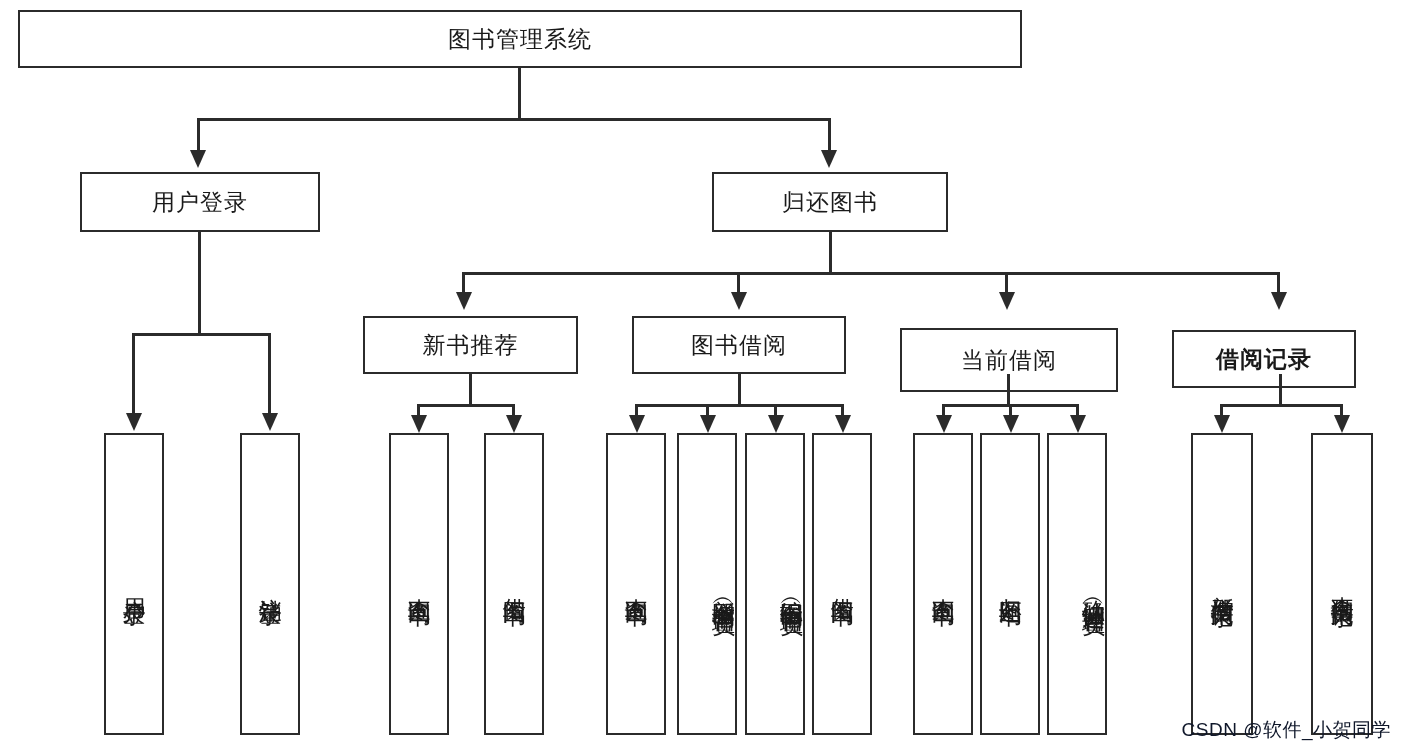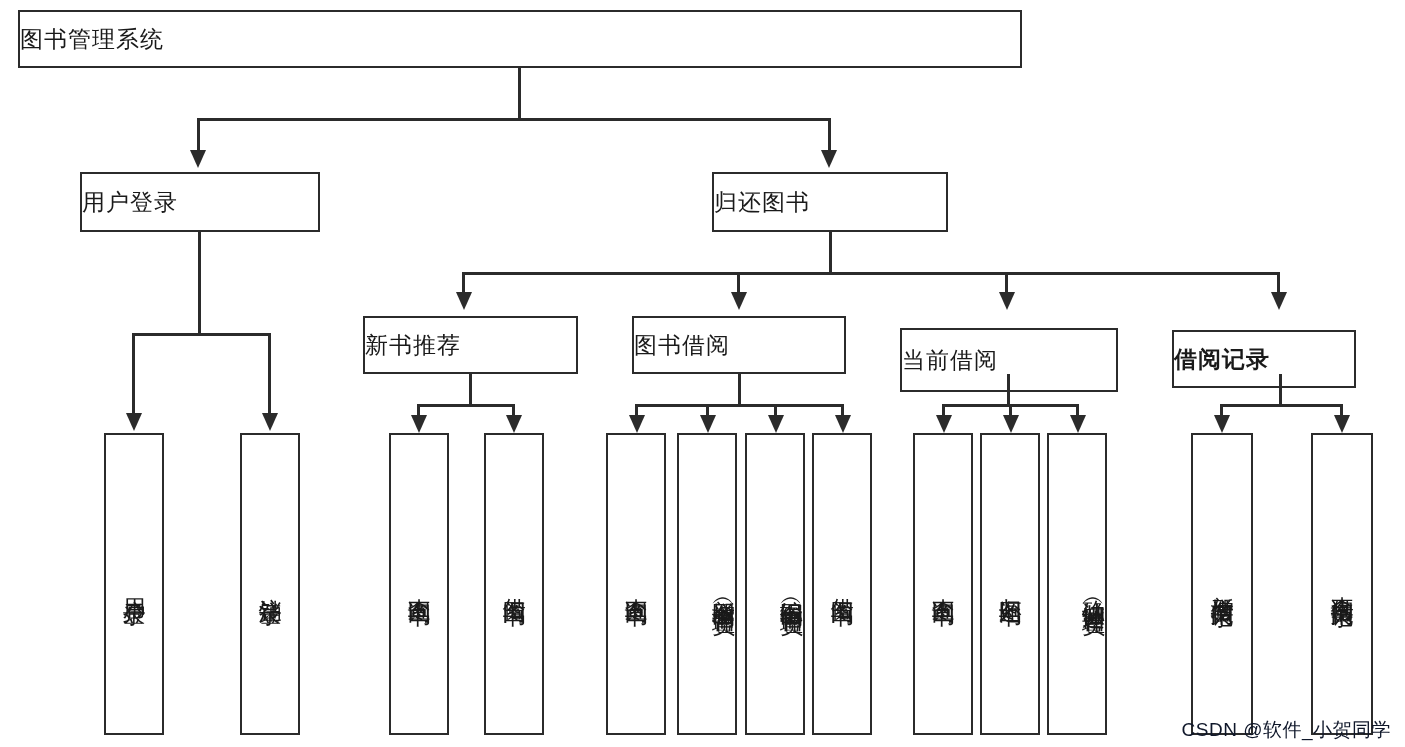--- a/index.html
+++ b/index.html
@@ -17,21 +17,21 @@
     background: #ffffff;
     overflow: hidden;
   }
   .node {
     position: absolute;
     box-sizing: border-box;
     border: 2.5px solid #2b2b2b;
     background: #ffffff;
     display: flex;
     align-items: center;
-    justify-content: flex-start;
+    justify-content: center;
     color: #1a1a1a;
   }
   .node.h {
     font-size: 23px;
     letter-spacing: 1px;
   }
   .node.v {
     writing-mode: vertical-rl;
     text-orientation: upright;
     font-size: 23px;

